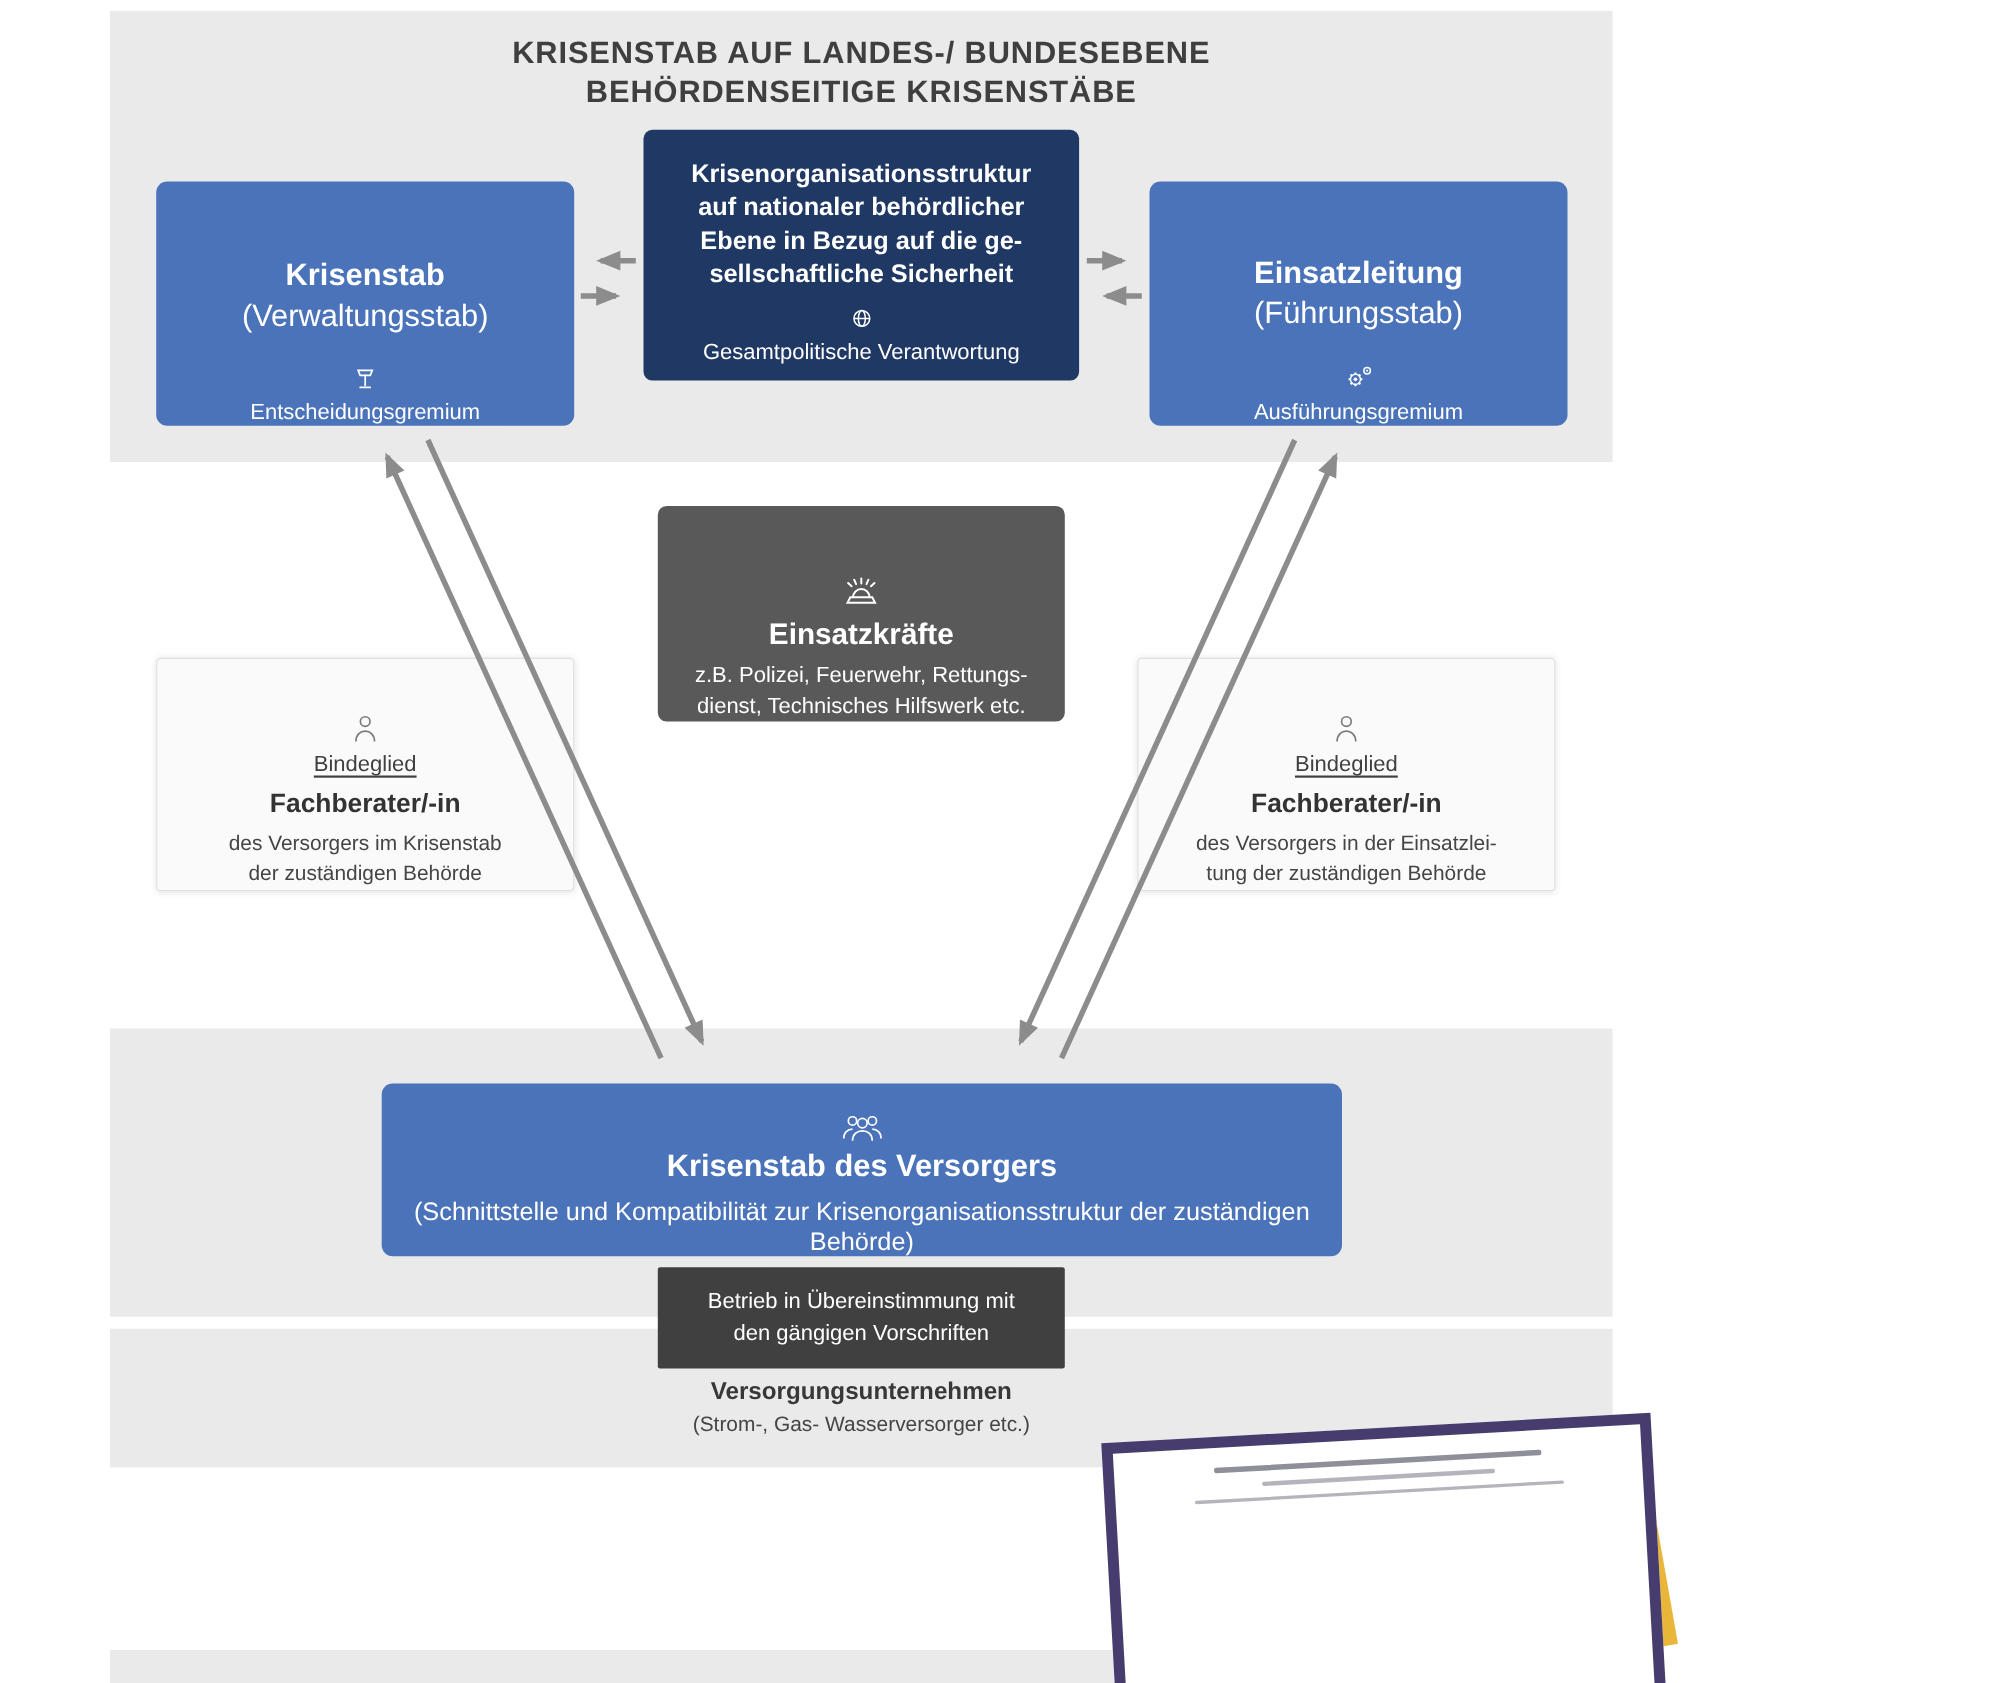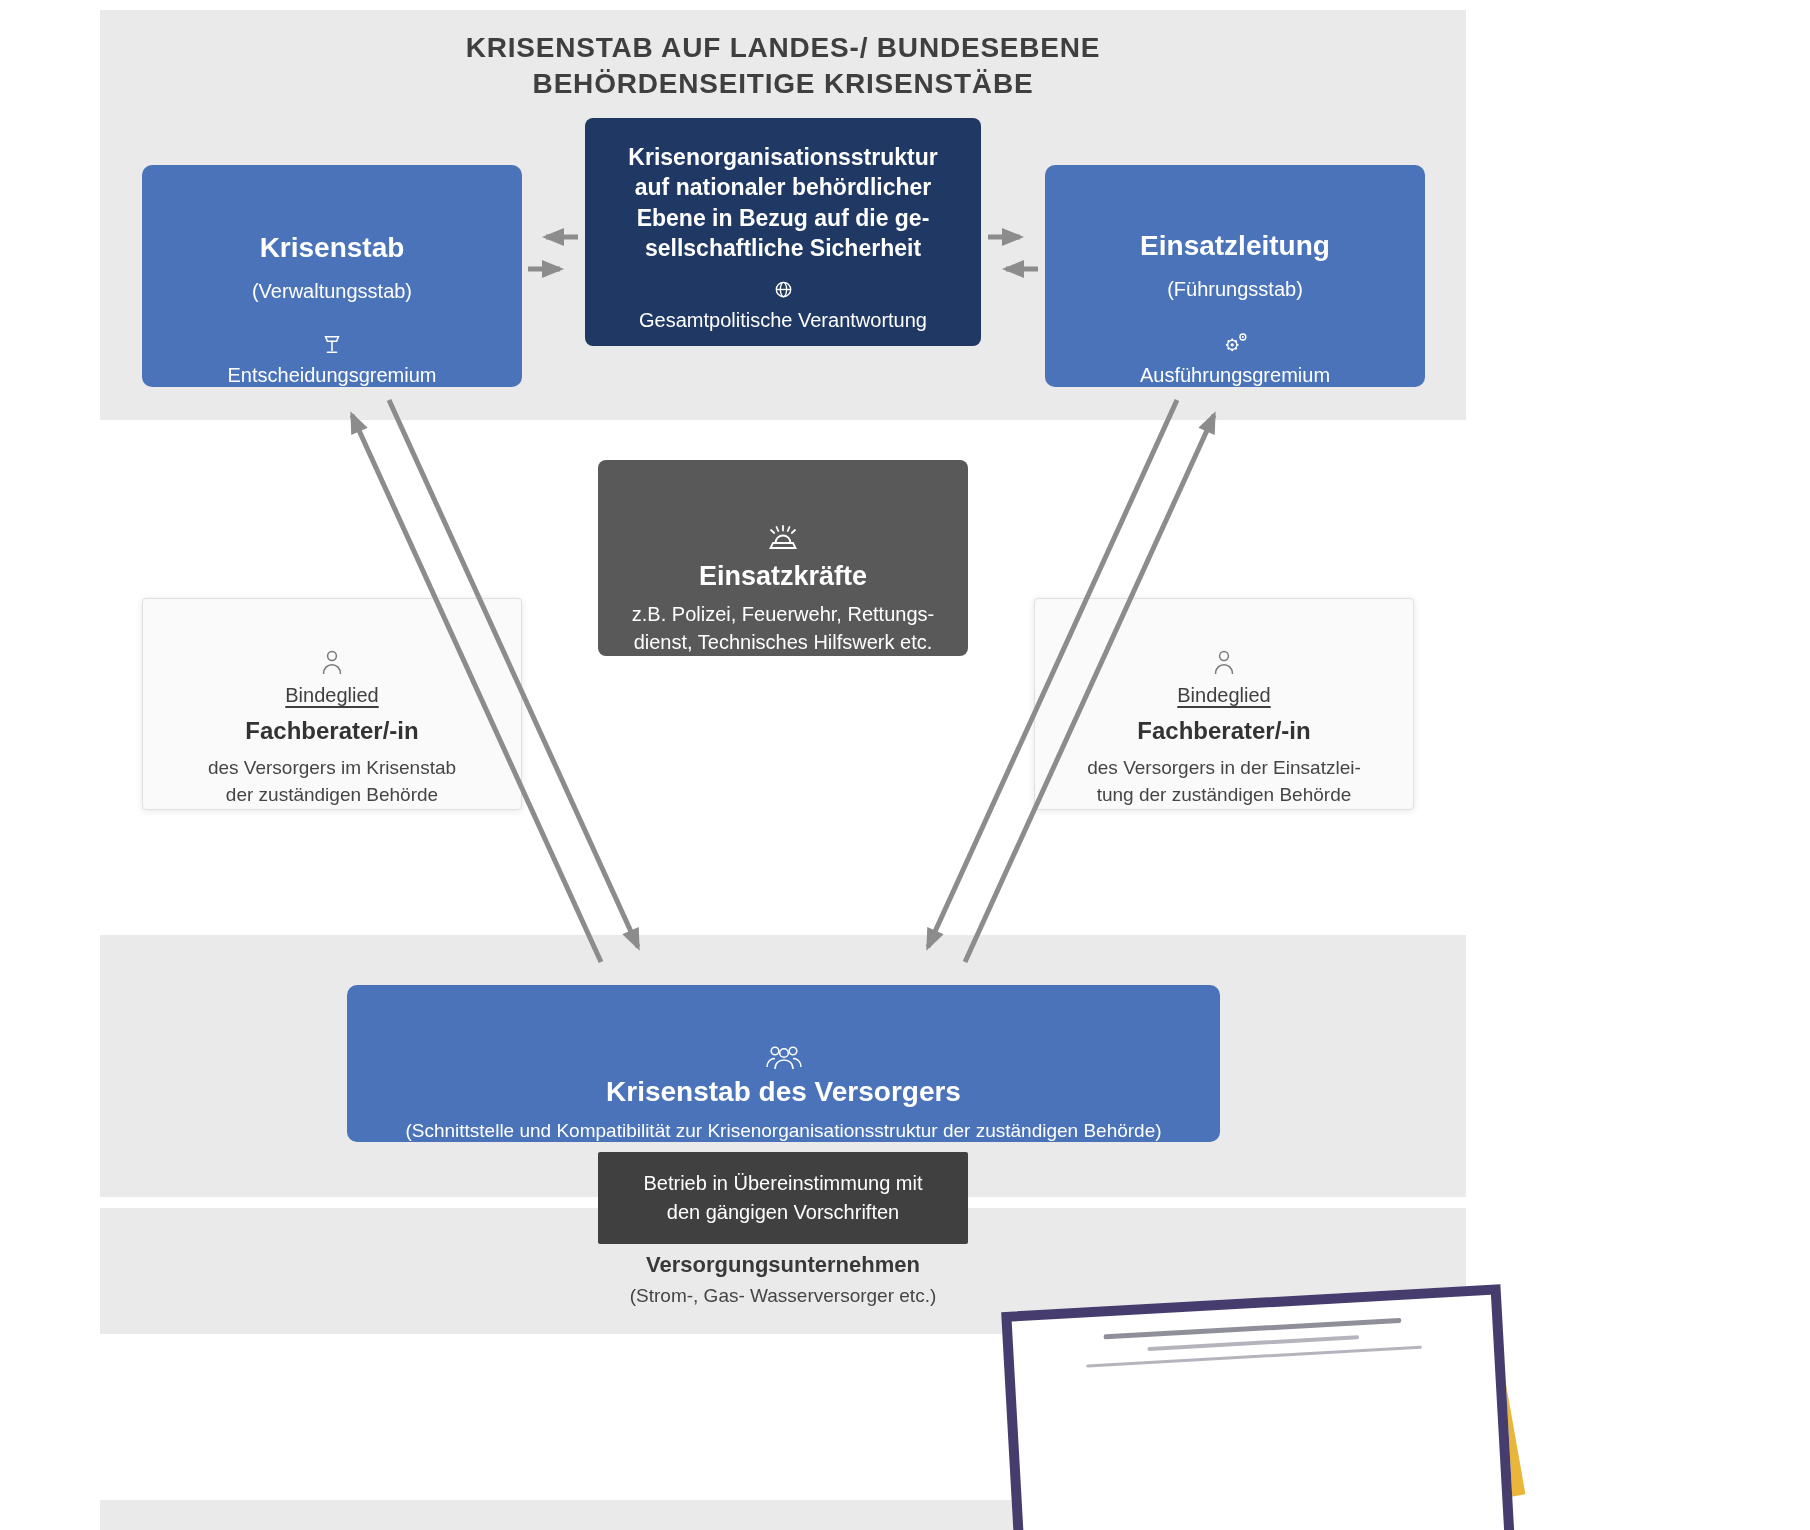--- a/index.html
+++ b/index.html
@@ -20,31 +20,31 @@
     text-align:center;border-radius:10px;
   }
   .blue{background:#4a73ba;}
   .navy{background:#1f3864;border-radius:8px;justify-content:flex-start;padding-top:24px;}
   .dark{background:#595959;border-radius:8px;}
   .light{
     background:#fafafa;color:#3c3c3c;border:1px solid #e0e0e0;border-radius:4px;
     box-shadow:0 1px 7px rgba(0,0,0,0.10);
   }
   .box-title{font-size:28px;font-weight:bold;line-height:1.2;}
-  .box-sub{font-size:20px;margin-top:15px;}
+  .box-sub{font-size:28px;margin-top:4px;}
   .box-item{display:flex;align-items:center;gap:9px;font-size:20px;margin-top:30px;flex-direction:column;}
   .navy .nline{font-size:23px;font-weight:bold;line-height:1.32;}
   .navy .box-item{margin-top:16px;font-size:20px;}
   .ek-title{font-size:27px;font-weight:bold;margin-top:8px;}
   .ek-desc{font-size:20px;line-height:1.4;margin-top:8px;}
   .fb-tag{font-size:20px;text-decoration:underline;text-underline-offset:4px;margin-top:8px;color:#404040;}
   .fb-title{font-size:24px;font-weight:bold;margin-top:10px;color:#333;}
   .fb-desc{font-size:19px;line-height:1.42;margin-top:10px;color:#454545;}
   .vs-title{font-size:28px;font-weight:bold;margin-top:6px;}
-  .vs-sub{font-size:19px;margin-top:12px;}
+  .vs-sub{font-size:23px;margin-top:12px;}
   .betrieb{
     position:absolute;left:598px;top:1152px;width:370px;height:92px;
     background:#404040;border-radius:2px;color:#fff;display:flex;flex-direction:column;
     align-items:center;justify-content:center;text-align:center;font-size:20px;line-height:1.45;
     z-index:5;
   }
   .vu-block{
     position:absolute;left:100px;top:1252px;width:1366px;text-align:center;z-index:4;
   }
   .vu-title{font-size:22px;font-weight:bold;color:#383838;}

